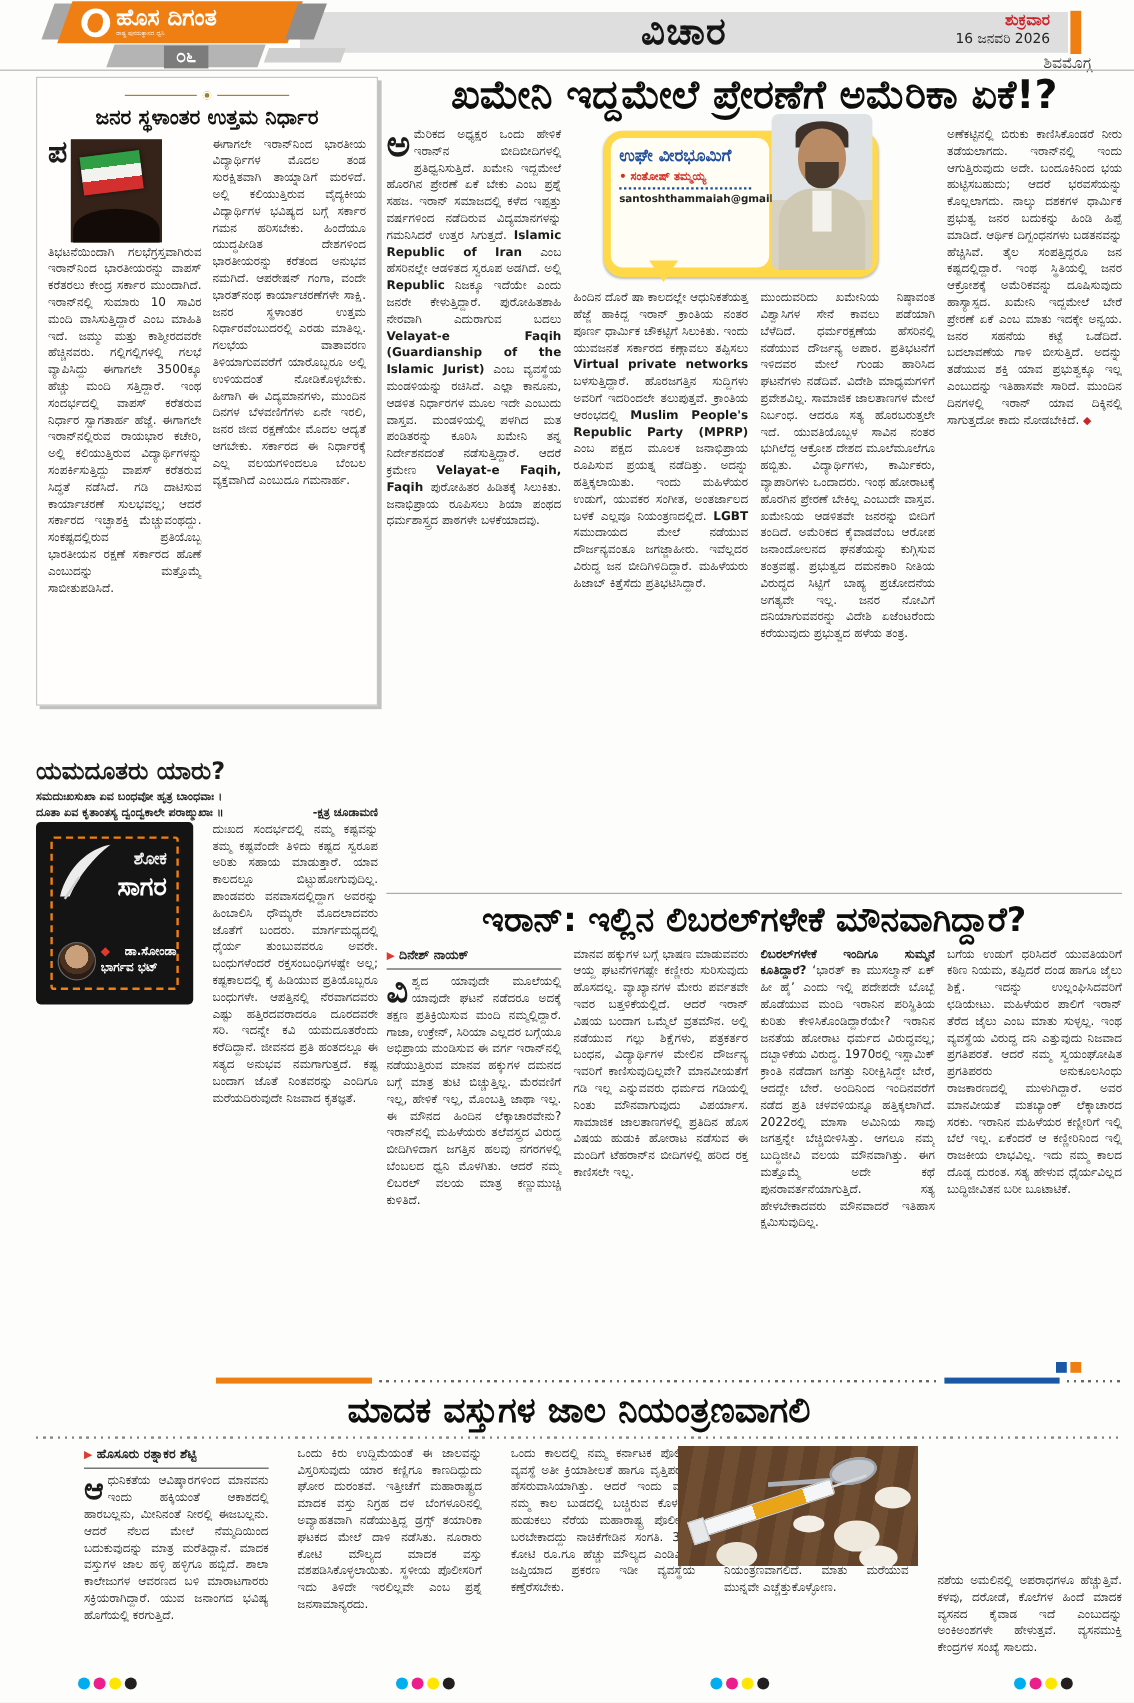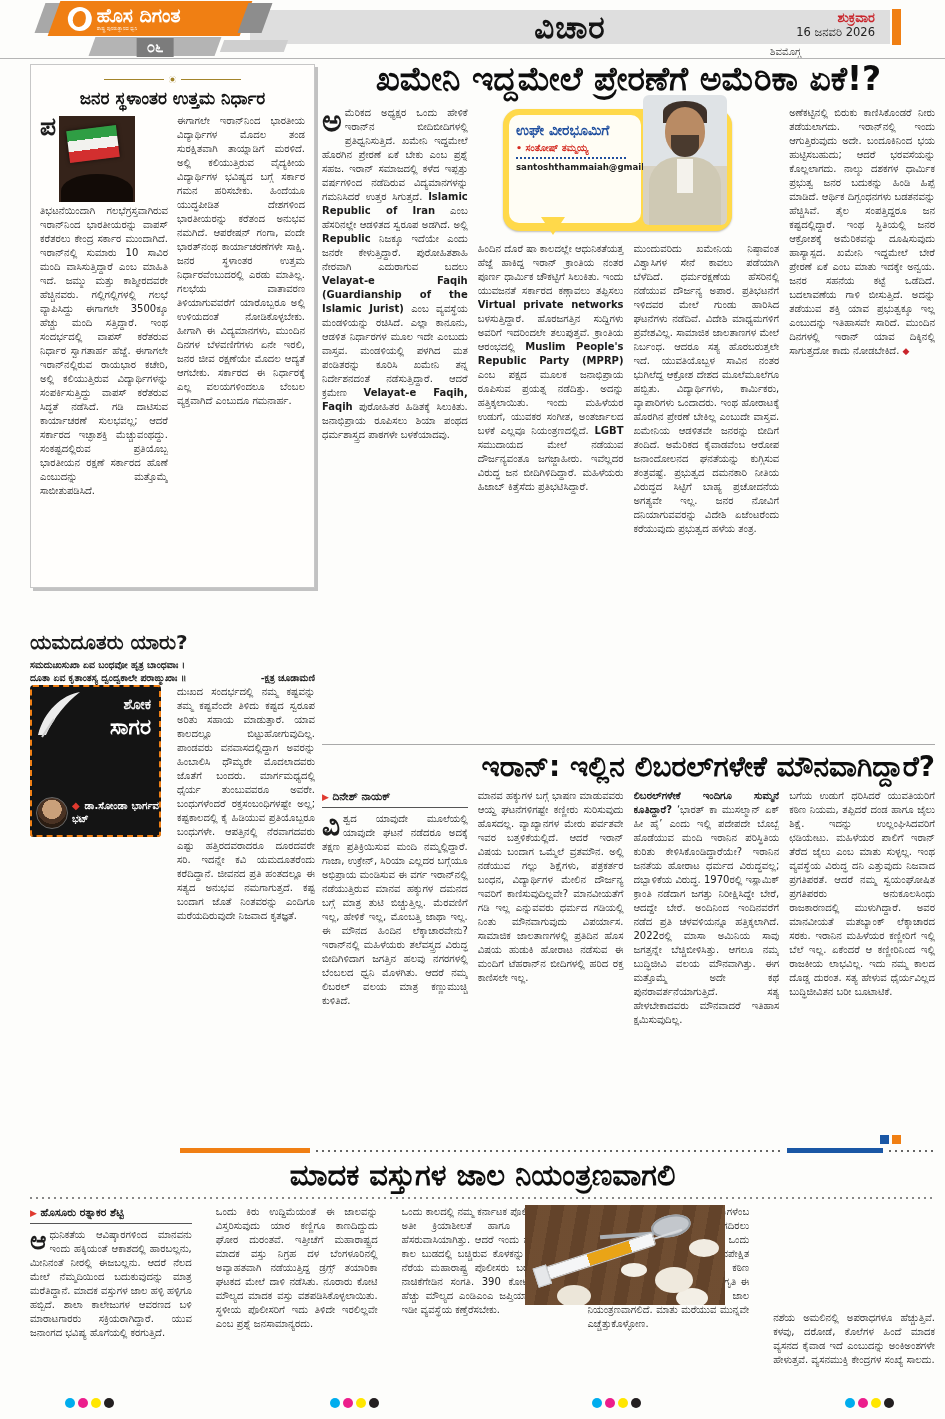--- a/index.html
+++ b/index.html
@@ -6,21 +6,21 @@
   .page{position:relative;width:945px;height:1419px;margin:0 auto;background:#fdfdfb;
         font-family:"DejaVu Sans","Liberation Sans",sans-serif;color:#1c1c1c;overflow:hidden;}
   
   .band{position:absolute;left:250px;top:10px;width:640px;height:34px;background:#dedede;}
   .section-title{position:absolute;left:250px;top:8px;width:640px;text-align:center;
         font-size:31px;font-weight:900;letter-spacing:1px;color:#141414;line-height:38px;}
   .date-block{position:absolute;right:70px;top:11px;text-align:right;line-height:1.15;margin-left:22px;}
   .day{color:#c9252b;font-weight:bold;font-size:13px;}
   .date{color:#222;font-size:11.5px;}
   .orange-tab{position:absolute;left:892px;top:9px;width:9px;height:36px;background:#f07f13;}
-  .edition{position:absolute;left:770px;top:46px;width:140px;text-align:left;font-size:10px;color:#333;}
+  .edition{position:absolute;left:770px;top:46px;width:140px;text-align:right;font-size:13px;color:#333;}
   .head-rule{position:absolute;left:0;top:58px;width:945px;border-top:1px solid #b5b5b5;}
   .slash{position:absolute;transform:skewX(-20deg);}
   .gslash1{left:40px;top:3px;width:38px;height:30px;background:#a8a8a8;}
   .gslash2{left:243px;top:3px;width:24px;height:30px;background:#8d8d8d;}
   .brandbox{left:54px;top:1px;width:192px;height:35px;background:#f07f13;display:flex;align-items:center;}
   .brand-inner{transform:skewX(20deg);display:flex;align-items:center;gap:5px;padding-left:14px;}
   .globe{width:24px;height:24px;border-radius:50%;background:#fff;position:relative;flex:0 0 24px;}
   .globe:after{content:"";position:absolute;left:5px;top:4px;width:13px;height:16px;background:#f07f13;
         border-radius:60% 40% 55% 45%;}
   .brand-name{color:#fff;font-weight:900;font-size:19px;line-height:1;white-space:nowrap;}
@@ -50,21 +50,21 @@
   .flag{position:absolute;left:9px;top:12px;width:50px;height:32px;transform:rotate(-7deg);
         background:linear-gradient(#2f9e44 0 33%,#f2f2ee 33% 66%,#d32f2f 66% 100%);box-shadow:0 0 4px rgba(0,0,0,.6);}
   .arm{position:absolute;left:2px;bottom:-6px;width:72px;height:34px;background:#120b07;border-radius:50% 50% 0 0;}
   
   .yama{position:absolute;left:30px;top:630px;width:285px;height:542px;}
   .yama-hl{font-size:20px;font-weight:800;margin:0 0 4px;}
   .shloka{font-size:9.3px;font-weight:bold;line-height:1.45;}
   .shl-row{display:flex;justify-content:space-between;}
   .yama-lead{font-size:10px;line-height:1.4;text-align:justify;margin:3px 0 4px;}
   .yama-cols{display:flex;gap:9px;height:430px;}
-  .poem-box{width:131px;height:152px;background:#141414;border-radius:4px;padding:0;box-sizing:border-box;margin-bottom:5px;}
+  .poem-box{width:131px;height:152px;background:#141414;border-radius:4px;padding:12px;box-sizing:border-box;margin-bottom:5px;}
   .poem-in{width:100%;height:100%;border:2px dashed #f07f13;border-radius:3px;box-sizing:border-box;
         position:relative;padding:4px;color:#fff;}
   .poem-title-top{position:absolute;right:8px;top:8px;font-size:14px;font-weight:800;color:#f2f2f2;}
   .poem-title-main{position:absolute;right:8px;top:26px;font-size:21px;font-weight:900;color:#fff;}
   .quill{position:absolute;left:2px;top:2px;}
   .poem-author{position:absolute;left:4px;bottom:6px;display:flex;align-items:center;gap:4px;}
   .pa-photo{width:30px;height:30px;border-radius:50%;background:radial-gradient(circle at 50% 38%,#caa07a 0 40%,#4a3223 41% 60%,#2a1c12 61%);
         border:1px solid #666;flex:0 0 30px;}
   .pa-name{font-size:10px;font-weight:bold;line-height:1.25;color:#fff;}
   .red-mark{color:#e03a2f;}
@@ -85,37 +85,37 @@
   .bub-photo{position:absolute;right:5px;top:-14px;width:84px;height:130px;border-radius:6px;overflow:hidden;
         background:linear-gradient(#dfe3e6 0 55%,#d8d2c2 55%);}
   .bp-head{position:absolute;left:22px;top:12px;width:40px;height:48px;border-radius:50% 50% 46% 46%;background:#b98b64;}
   .bp-hair{position:absolute;left:20px;top:6px;width:44px;height:22px;border-radius:50% 50% 0 0;background:#3e3129;}
   .bp-beard{position:absolute;left:28px;top:40px;width:28px;height:22px;border-radius:0 0 50% 50%;background:#4a3a2e;}
   .bp-body{position:absolute;left:6px;top:62px;width:72px;height:68px;border-radius:40% 40% 0 0;background:#cfc9b4;}
   .bp-shirt{position:absolute;left:34px;top:64px;width:16px;height:34px;background:#f4f2ec;}
   .diamond{color:#c9252b;font-size:9px;}
   
   .art2{position:absolute;left:322px;top:744px;width:613px;height:392px;border-top:1px solid #a9a9a9;padding-top:5px;box-sizing:border-box;}
-  .art2 h1{font-size:28px;font-weight:900;text-align:right;margin:2px 0 8px;line-height:1.05;color:#0e0e0e;}
+  .art2 h1{font-size:28px;font-weight:900;text-align:center;margin:2px 0 8px;line-height:1.05;color:#0e0e0e;}
   .art2-cols{display:flex;gap:10px;height:330px;}
   .byline{font-size:10.5px;font-weight:bold;border-bottom:1px solid #555;padding-bottom:3px;margin-bottom:4px;}
   .by-mark{color:#e03a2f;font-size:9px;}
   .art2-sq{position:absolute;right:34px;bottom:-8px;display:flex;gap:3px;}
   .sq{width:9px;height:9px;}
   .sq-blue{background:#1a57a5;} .sq-orange{background:#f07f13;}
   
   .art3{position:absolute;left:30px;top:1148px;width:905px;height:246px;}
   .toprule{display:flex;align-items:center;gap:6px;margin-left:150px;height:5px;}
   .tr-orange{width:130px;height:5px;background:#f07f13;}
   .tr-dots{flex:1;height:2px;background:repeating-linear-gradient(90deg,#666 0 2px,transparent 2px 6px);}
   .tr-blue{width:96px;height:5px;background:#1a57a5;}
   .tr-dots2{width:46px;height:2px;background:repeating-linear-gradient(90deg,#666 0 2px,transparent 2px 6px);}
   .art3 h1{font-size:29px;font-weight:900;text-align:center;margin:5px 0 4px;color:#0e0e0e;}
   .dotrule{height:2px;background:repeating-linear-gradient(90deg,#888 0 2px,transparent 2px 6px);margin-bottom:6px;}
-  .art3-cols{display:flex;gap:24px;height:180px;position:relative;}
+  .art3-cols{display:flex;gap:24px;height:180px;position:relative;margin-left:40px;}
   .pad-top2{padding-top:106px;}
   .drug-photo{position:absolute;left:495px;top:0;width:200px;height:100px;z-index:3;overflow:hidden;
         background:repeating-linear-gradient(100deg,#63432a 0 13px,#75523577 13px 26px),#6b4a2f;}
   .powder{position:absolute;left:96px;top:58px;width:26px;height:14px;border-radius:50%;background:#f3efe6;
         box-shadow:40px 10px 0 6px #efe9dd,70px -22px 0 2px #f1ece2,-60px 26px 0 4px #ece6d9,58px 28px 0 3px #f3efe6;}
   .spoon{position:absolute;right:34px;top:10px;width:40px;height:22px;border-radius:50%;background:#c3c7cc;
         box-shadow:0 0 0 2px #9aa0a6 inset;transform:rotate(-12deg);}
   .spoon:after{content:"";position:absolute;left:-52px;top:9px;width:54px;height:4px;background:#aab0b6;transform:rotate(8deg);}
   .syr{position:absolute;left:20px;top:44px;width:110px;height:12px;transform:rotate(-18deg);
         background:linear-gradient(90deg,#f5f6f7 0 38%,#e9a417 38% 78%,#f5f6f7 78%);border:1px solid #cfd3d6;border-radius:3px;}

